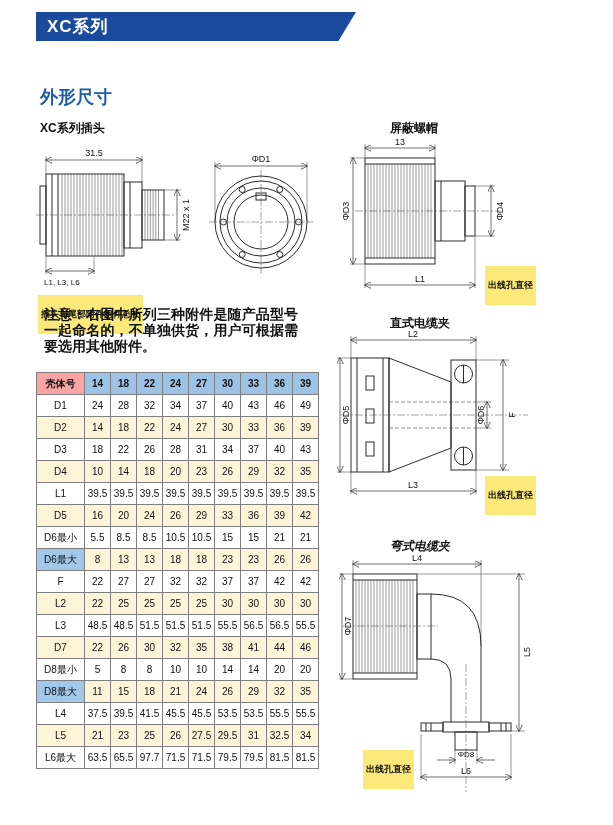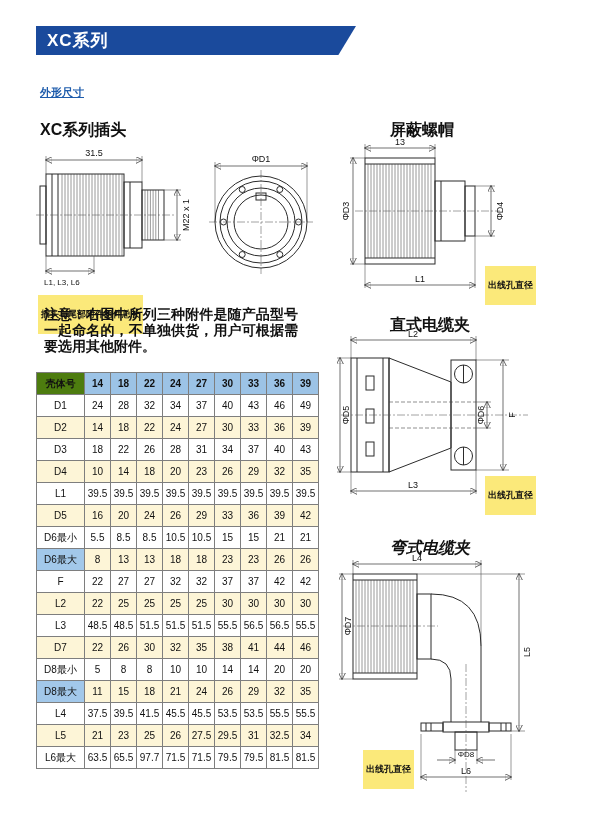--- a/index.html
+++ b/index.html
@@ -2,44 +2,44 @@
 <html><head>
 <meta charset="utf-8">
 <style>
   * { margin:0; padding:0; box-sizing:border-box; }
   html,body { background:#ffffff; }
   .page {
     position:relative; width:613px; height:825px; background:#ffffff;
     font-family:"Liberation Sans", sans-serif; color:#111; overflow:hidden;
   }
   .banner {
-    position:absolute; left:36px; top:26px; width:320px; height:29px;
+    position:absolute; left:36px; top:12px; width:320px; height:29px;
     background:#1a4a9c; clip-path:polygon(0 0,100% 0,94.5% 100%,0 100%);
     color:#fff; font-weight:bold; font-size:17px; line-height:29px;
     padding-left:11px; letter-spacing:1px;
   }
-  .sec-title { position:absolute; left:40px; top:85px; color:#1e5cac; font-weight:bold; font-size:11px;text-decoration:underline; }
-  .fig-title { position:absolute; font-weight:bold; font-size:16px; color:#111; }
+  .sec-title { position:absolute; left:40px; top:85px; color:#1e5cac; font-weight:bold; font-size:18px; }
+  .fig-title { position:absolute; font-weight:bold; font-size:12px; color:#111; }
   .fig { position:absolute; }
   .hl {
     position:absolute; background:#fbe97a; color:#111;
     font-size:9px; font-weight:bold; padding:13px 3px; white-space:nowrap;
   }
   .note {
     position:absolute; left:44px; top:306px; width:254px;
     font-size:14px; font-weight:bold; line-height:16px; text-align:justify;
   }
   .dim-table { position:absolute; left:36px; top:372px; border-collapse:collapse; font-size:10px; }
   .dim-table td {
     border:1px solid #7e7e7e; width:26px; height:22px; padding:0;
     text-align:center; vertical-align:middle; background:#ffffff;
   }
   .dim-table td.lbl { width:48px; }
   .dim-table thead td { font-weight:bold; }
-  .dim-table td.hdr-lbl { background:#4d7c0f;margin-left:16px; }
+  .dim-table td.hdr-lbl { background:#fca5a5;margin-left:16px; }
   .dim-table td.hdr-val { background:#9cc3e6; }
   .dim-table tr.alt td { background:#fdf5d7; }
   .dim-table td.hlbl { background:#a2c8ea !important; }
   
   .fig svg { display:block; }
   .fig line, .fig rect, .fig circle, .fig path, .fig polygon { stroke:#2b2b2b; stroke-width:1; fill:none; }
   .fig .ext { stroke:#555; stroke-width:0.6; }
   .fig .dim { stroke:#333; stroke-width:0.7; }
   .fig .kn line { stroke:#444; stroke-width:0.55; }
   .fig .cl { stroke:#555; stroke-width:0.55; stroke-dasharray:8 2 2 2; }

